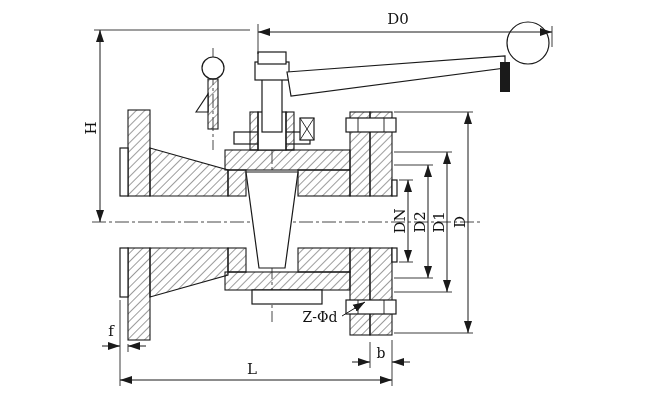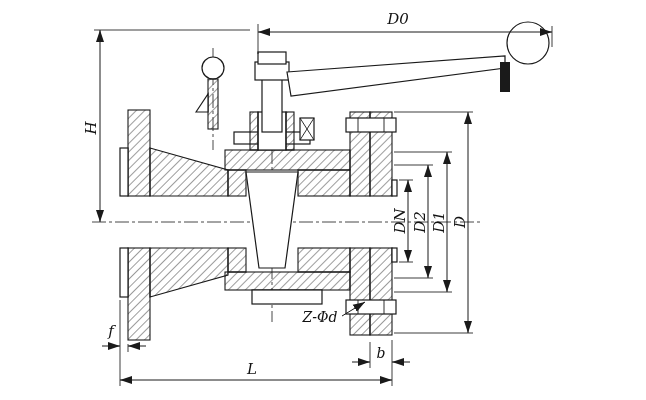--- a/index.html
+++ b/index.html
@@ -1,16 +1,16 @@
 <!DOCTYPE html>
 <html><head>
 <meta charset="utf-8">
 <style>
   html,body { margin:0; padding:0; background:#ffffff; }
-  .page { width:646px; height:400px; background:#ffffff; position:relative; overflow:hidden;font-style:italic; }
+  .page { width:646px; height:400px; background:#ffffff; position:relative; overflow:hidden; }
   svg { display:block; }
   .solid { fill:#ffffff; stroke:#1a1a1a; stroke-width:1.2; }
   .h { stroke:#1a1a1a; stroke-width:1.1; }
   .dim { stroke:#1a1a1a; stroke-width:1; fill:none; }
   .ext { stroke:#1a1a1a; stroke-width:0.85; fill:none; }
   .thin { stroke:#1a1a1a; stroke-width:0.9; fill:none; }
   .cl { stroke:#1a1a1a; stroke-width:0.8; stroke-dasharray:14 3 3 3; fill:none; }
   .lbl { font-family:"DejaVu Serif", serif; font-size:15px; fill:#111111; }
   .lbl-sm { font-family:"DejaVu Serif", serif; font-size:14px; fill:#111111; }
 </style>

